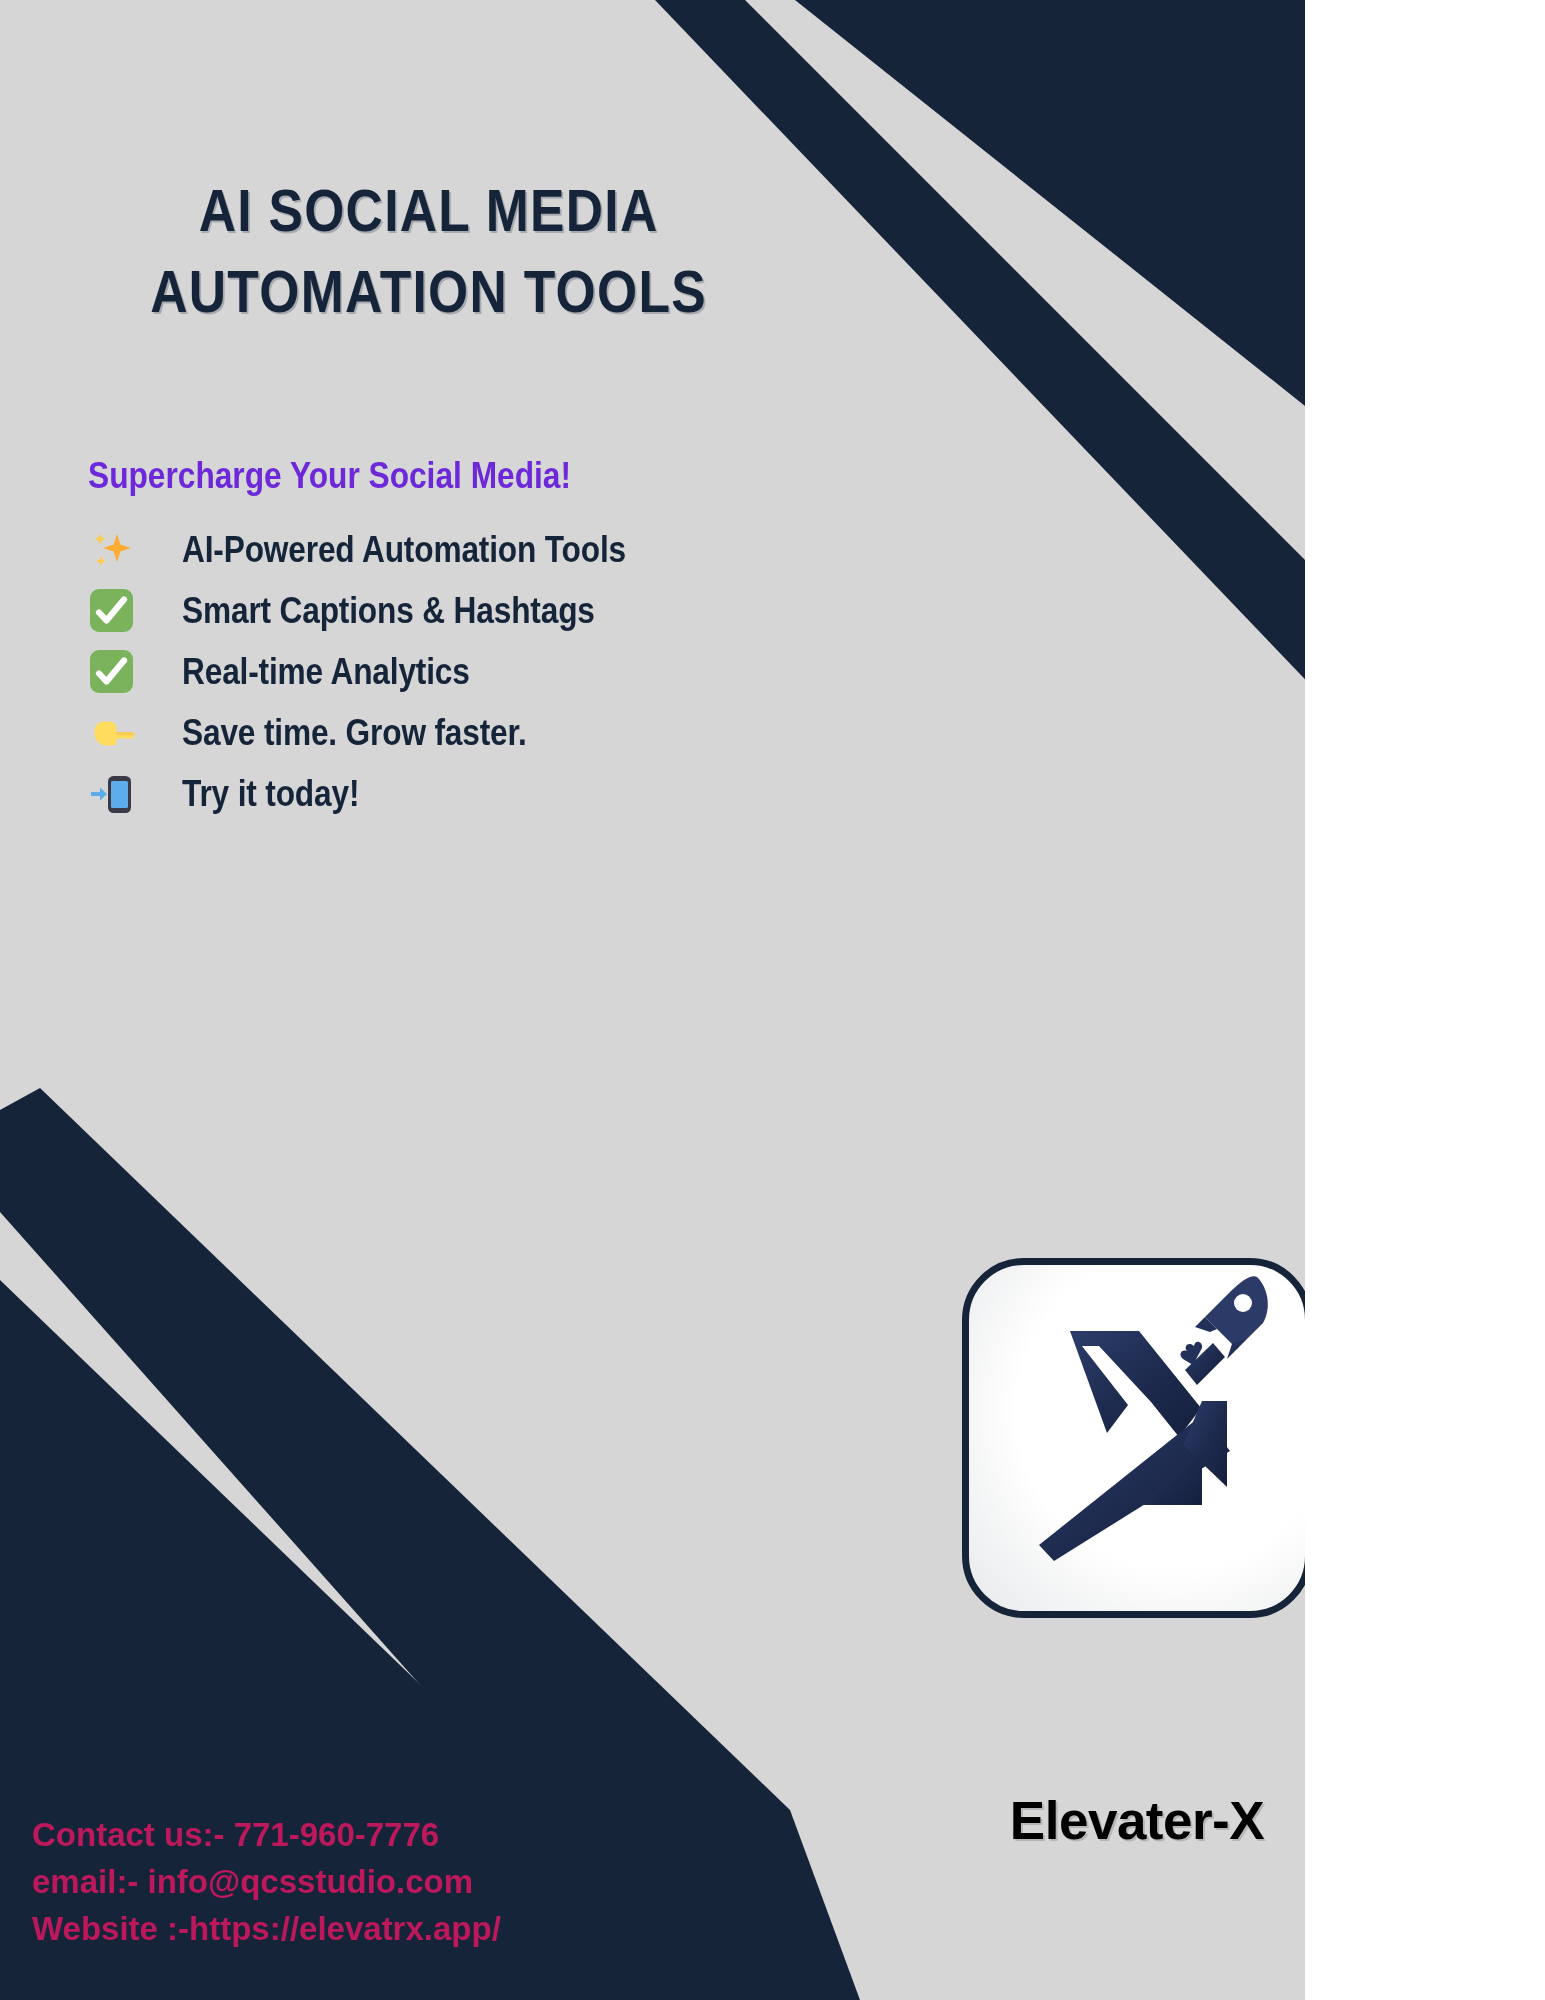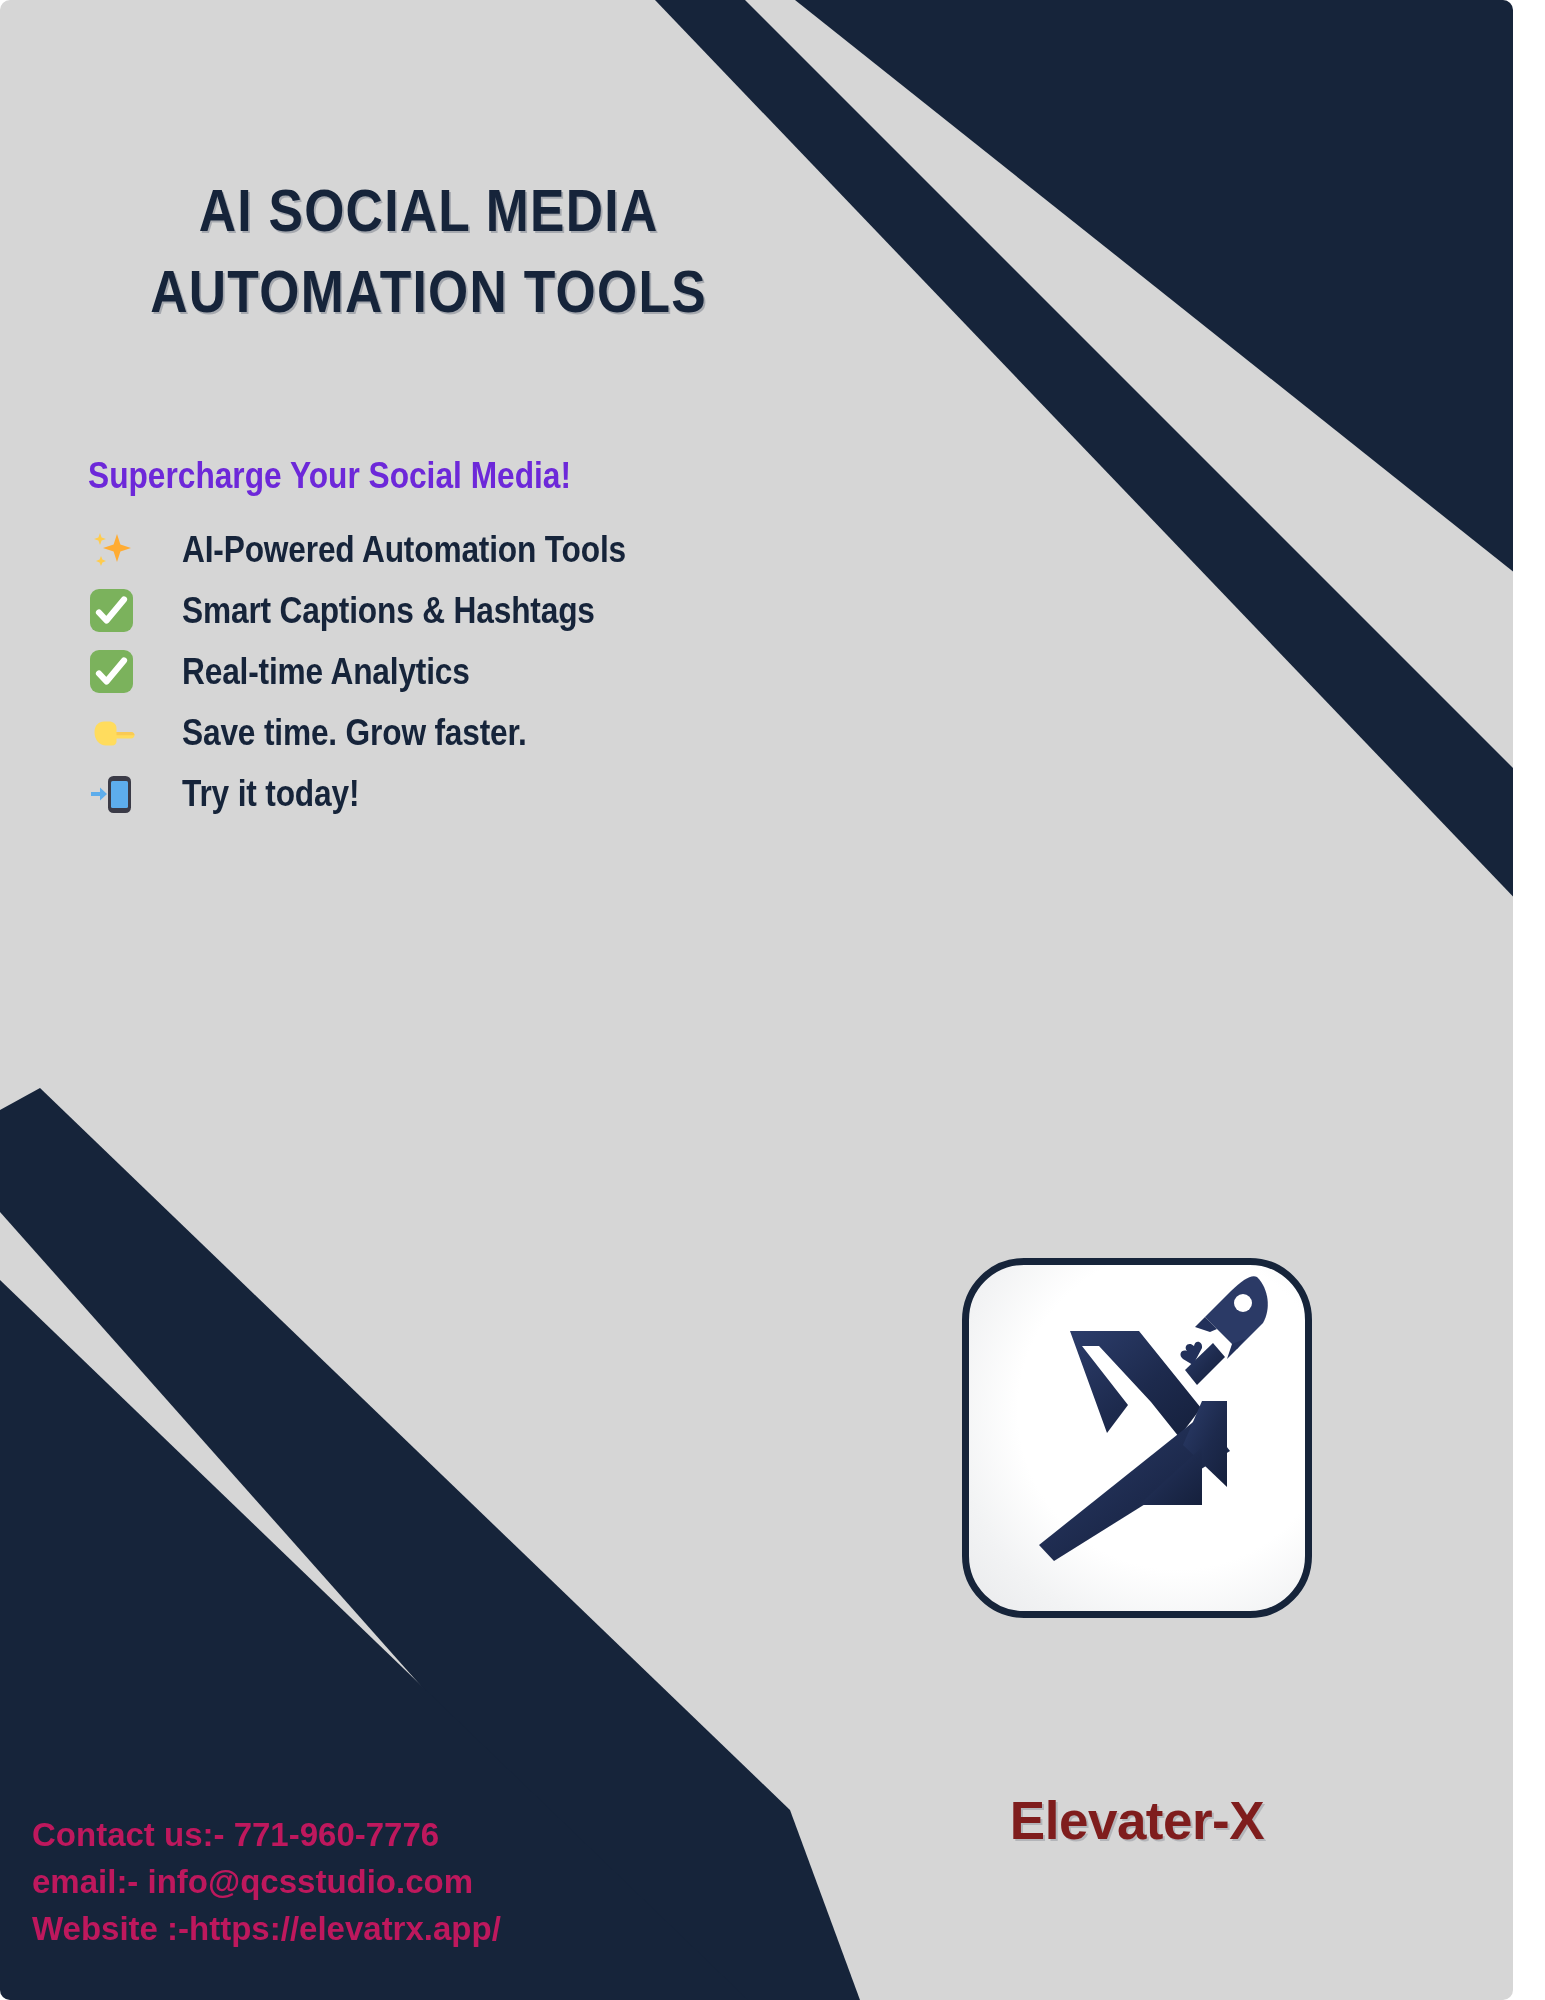--- a/index.html
+++ b/index.html
@@ -2,26 +2,25 @@
 <html><head>
 <meta charset="utf-8">
 <style>
   html, body {
     margin: 0;
     padding: 0;
     background: #ffffff;
   }
   #poster {
     position: relative;
-    width: 1513px;
+    width: 1305px;
     height: 2000px;
     background: #d6d6d6;
     overflow: hidden;
     font-family: "Liberation Sans", sans-serif;
-    border-radius: 10px;
     -webkit-font-smoothing: antialiased;
   }
 
   
   .deco {
     position: absolute;
     background: #16243a;
     pointer-events: none;
   }
   #deco-tr-triangle {
@@ -155,21 +154,21 @@
     box-sizing: border-box;
     overflow: hidden;
   }
   #logo-badge svg { display: block; }
   #brand-name {
     position: absolute;
     left: 962px;
     top: 1790px;
     width: 350px;
     text-align: center;
-    color: #7f1d1d;
+    color: #000000;
     font-weight: bold;
     font-size: 53px;
     letter-spacing: -0.5px;
     text-shadow: 2px 2px 0 rgba(22,36,58,0.18);
   }
 
   
   #contact-block {
     position: absolute;
     left: 32px;

